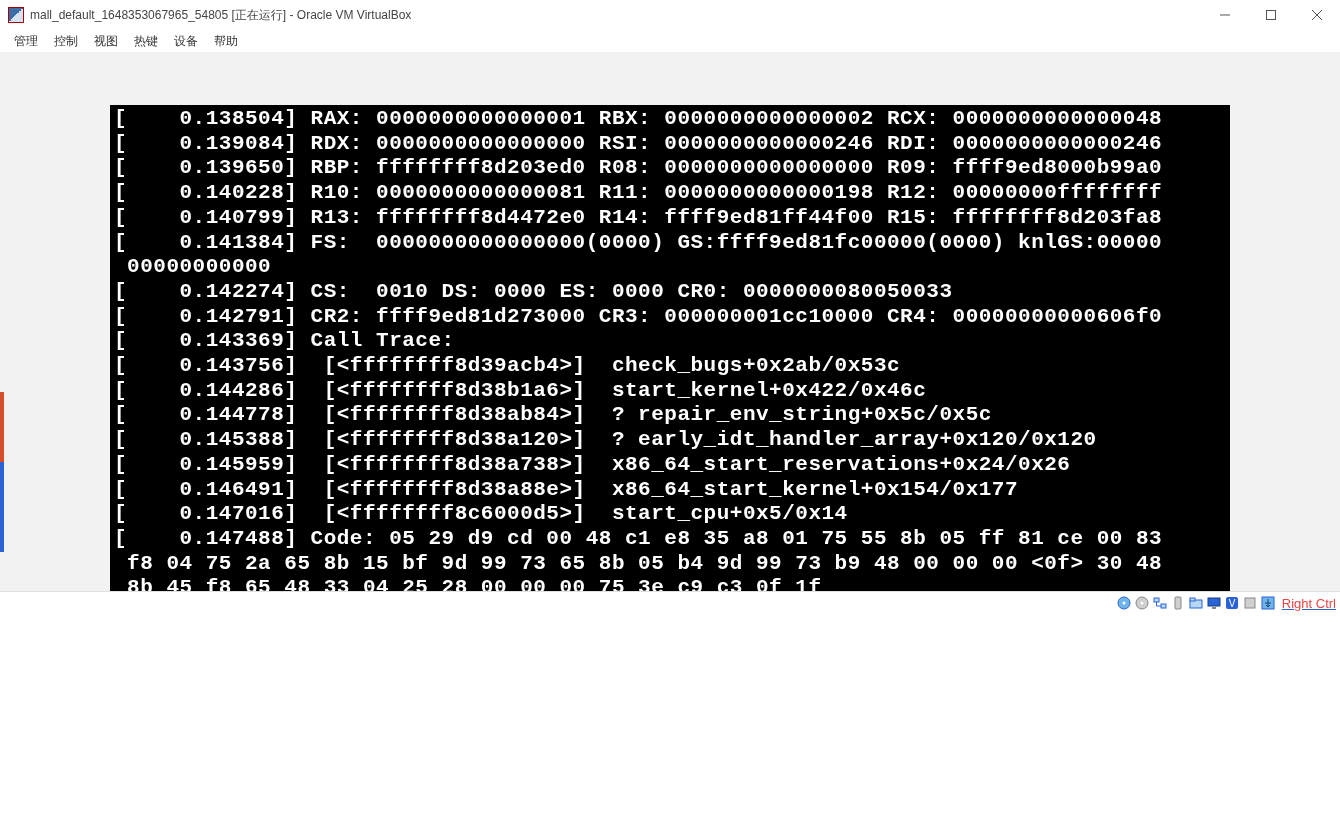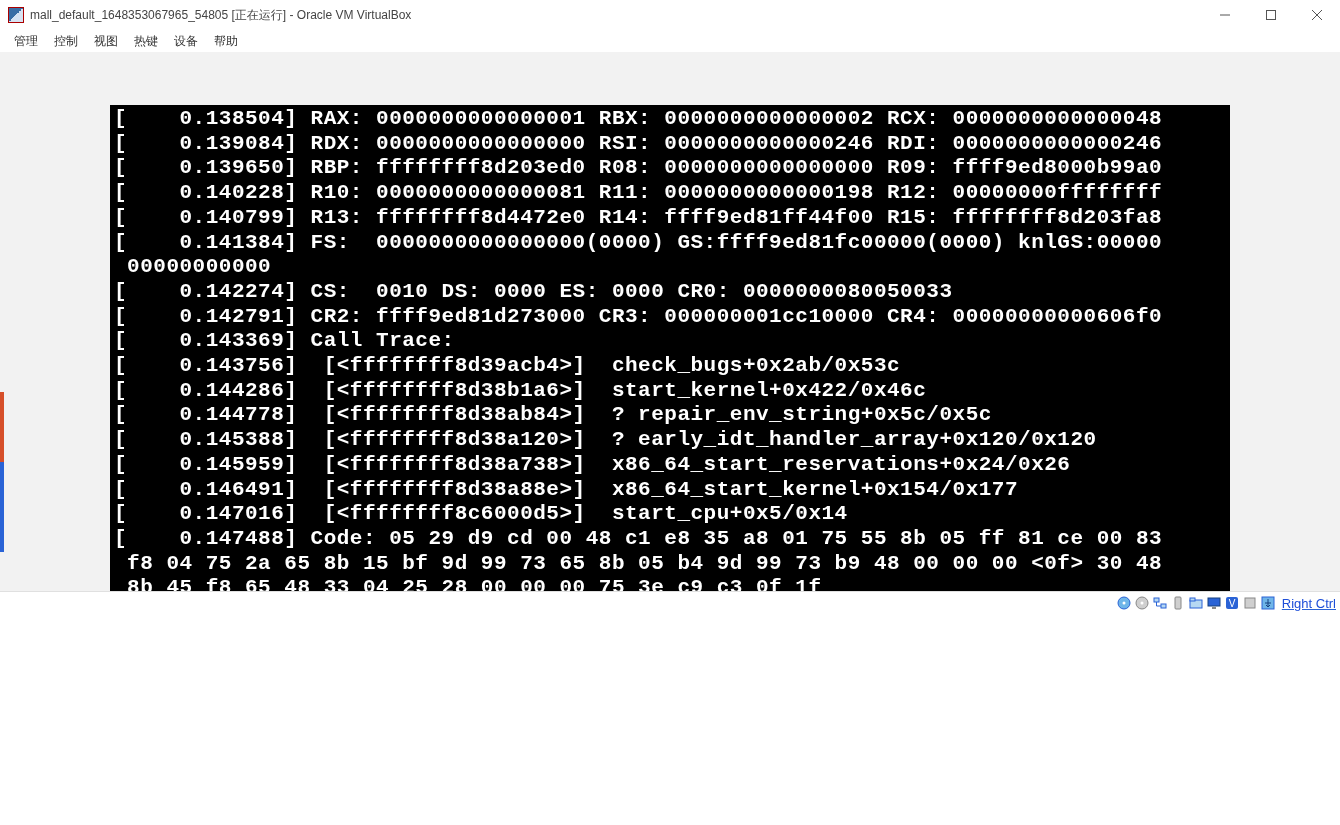--- a/index.html
+++ b/index.html
@@ -119,21 +119,21 @@
     width: 16px; height: 16px;
     display: flex;
     align-items: center;
     justify-content: center;
   }
   .statusbar .sb-icon svg { display:block; }
   .statusbar .hostkey {
     margin-left: 4px;
     font-family: "Segoe UI", sans-serif;
     font-size: 13px;
-    color: #1d4ed8;
+    color: #ef4444;
     text-decoration: underline;
     text-decoration-color: #2a63d6;
   }
 </style>
 </head>
 <body>
 
 <div class="window">
 
   <div class="titlebar">

